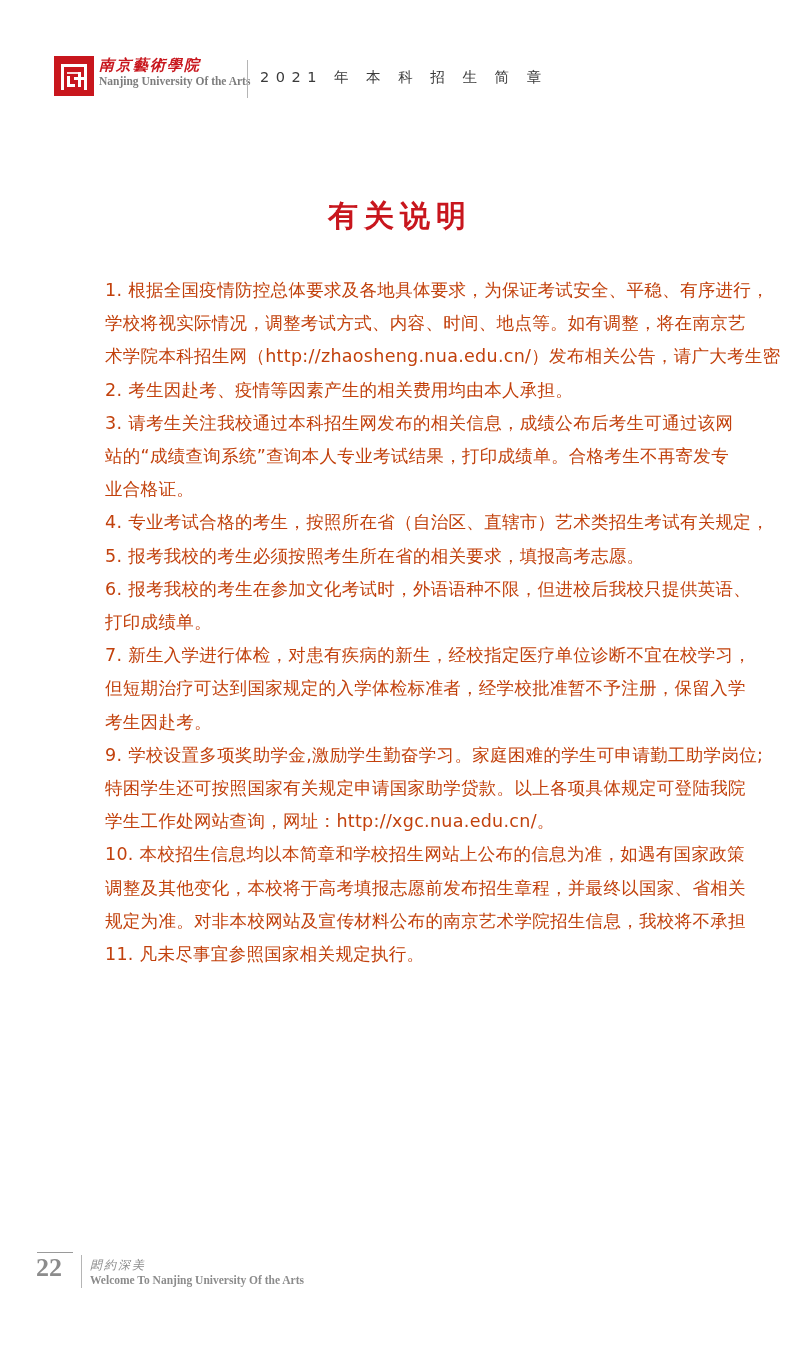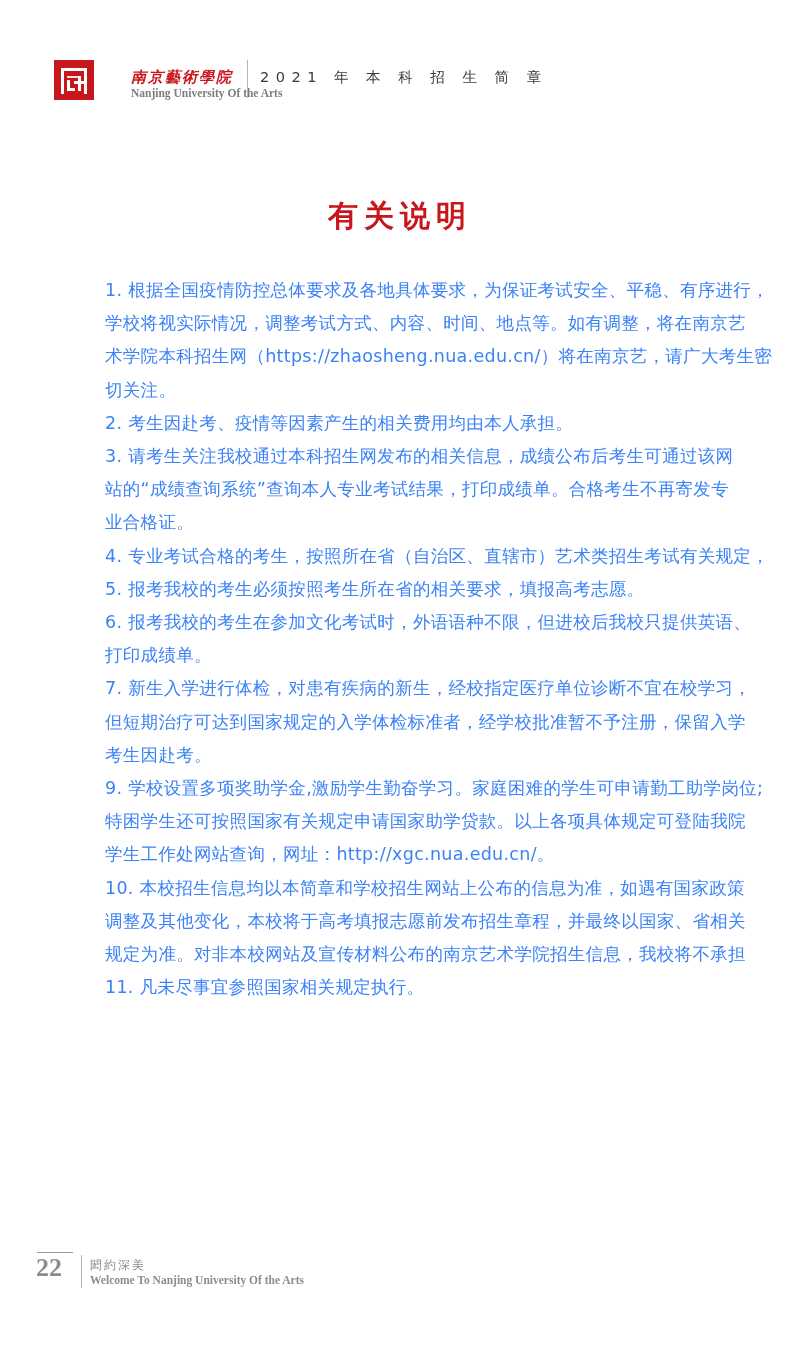--- a/index.html
+++ b/index.html
@@ -16,22 +16,21 @@
       color: #231815;
     }
 
     
     .header {
       position: absolute;
       left: 54px;
       top: 56px;
       height: 44px;
       display: flex;
-      align-items: flex-end;
-      gap: 32px;
+      align-items: flex-start;
     }
     .logo-mark {
       width: 40px;
       height: 40px;
       background: #c8161d;
       position: relative;
       flex: 0 0 auto;
     }
     .logo-mark .inner {
       position: absolute;
@@ -100,21 +99,21 @@
     .content {
       position: absolute;
       left: 105px;
       top: 274px;
       width: 645px;
     }
     .para {
       margin: 0;
       font-size: 17.5px;
       line-height: 33.2px;
-      color: #3b82f6;
+      color: #c2410c;
       text-align: justify;
       letter-spacing: 0.3px;
     }
     .para .line {
       display: block;
       white-space: nowrap;
     }
 
     
     .footer-rule {
@@ -145,20 +144,21 @@
       background: #b5b5b5;
     }
     .footer-motto {
       position: absolute;
       left: 90px;
       top: 1258px;
       font-size: 12px;
       color: #8c8c8c;
       letter-spacing: 2px;
       line-height: 14px;
+      font-style: italic;
     }
     .footer-welcome {
       position: absolute;
       left: 90px;
       top: 1273px;
       font-family: "Liberation Serif", "DejaVu Serif", serif;
       font-size: 11.5px;
       font-weight: bold;
       color: #8c8c8c;
       line-height: 14px;
@@ -189,22 +189,21 @@
 </div>
 <div class="header-divider"></div>
 <div class="header-title">2021 年 本 科 招 生 简 章</div>
 
 <h1 class="page-title" style="margin:0;text-align:center;">有关说明</h1>
 
 <div class="content">
   <p class="para">
     <span class="line">1. 根据全国疫情防控总体要求及各地具体要求，为保证考试安全、平稳、有序进行，</span>
     <span class="line">学校将视实际情况，调整考试方式、内容、时间、地点等。如有调整，将在南京艺</span>
-    <span class="line">术学院本科招生网（https://zhaosheng.nua.edu.cn/）将在南京艺，请广大考生密</span>
-    <span class="line">切关注。</span>
+    <span class="line">术学院本科招生网（http://zhaosheng.nua.edu.cn/）发布相关公告，请广大考生密</span>
   </p>
   <p class="para">
     <span class="line">2. 考生因赴考、疫情等因素产生的相关费用均由本人承担。</span>
   </p>
   <p class="para">
     <span class="line">3. 请考生关注我校通过本科招生网发布的相关信息，成绩公布后考生可通过该网</span>
     <span class="line">站的“成绩查询系统”查询本人专业考试结果，打印成绩单。合格考生不再寄发专</span>
     <span class="line">业合格证。</span>
   </p>
   <p class="para">

